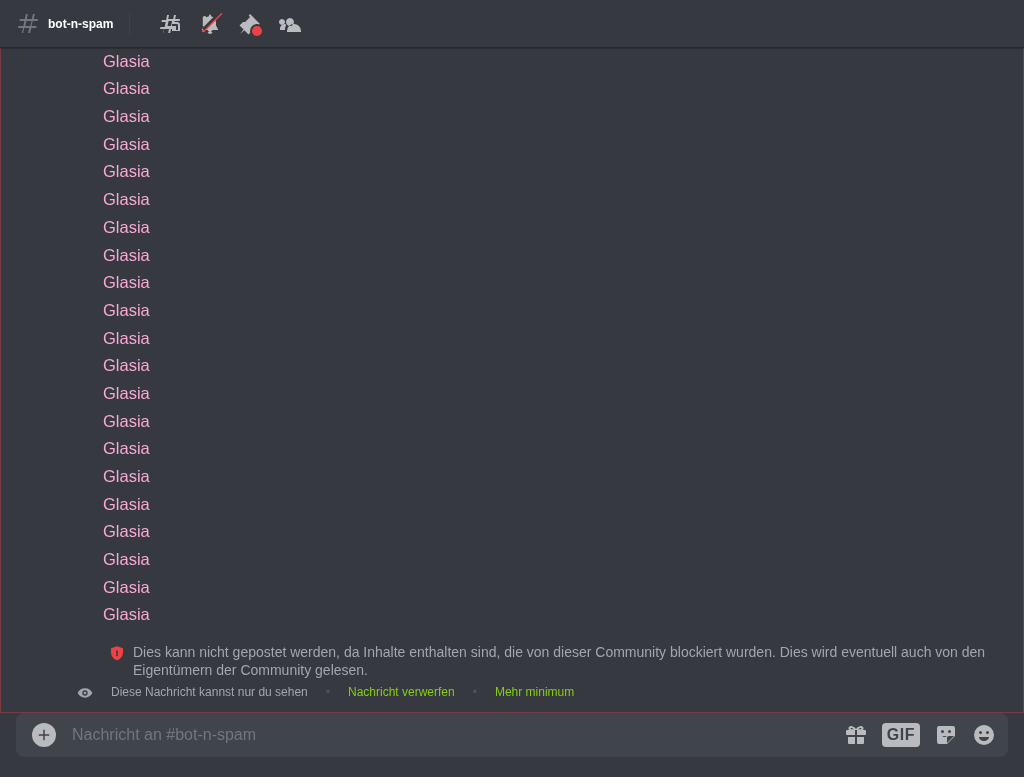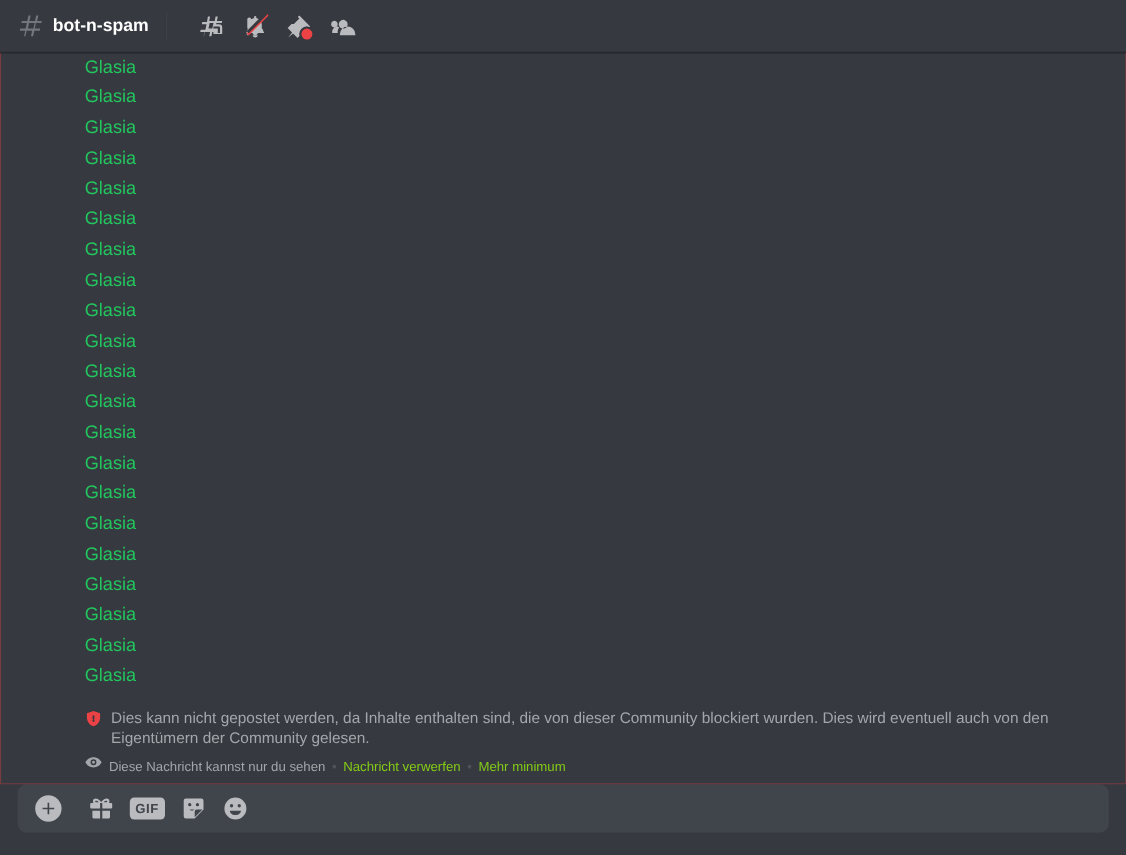--- a/index.html
+++ b/index.html
@@ -19,21 +19,21 @@
     border-bottom: 1px solid #26282c;
     box-shadow: 0 1px 0 rgba(4,4,5,0.2);
     display: flex;
     align-items: center;
     padding: 0 8px 0 16px;
     flex-shrink: 0;
     position: relative;
     z-index: 2;
   }
   .hash-icon { color: #72767d; margin-right: 8px; display:flex; }
-  .channel-name { font-weight: 700; color: #ffffff; font-size: 16px; margin-right: 16px; white-space: nowrap; }
+  .channel-name { font-weight: 700; color: #ffffff; font-size: 12px; margin-right: 16px; white-space: nowrap; }
   .divider-v { width: 1px; height: 24px; background: #4f545c57; margin-right: 16px; }
   .topic { color: #b9bbbe; font-size: 14px; font-weight: 500; white-space: nowrap; overflow: hidden; text-overflow: ellipsis; flex: 1; }
   .header-icons { display: flex; align-items: center; gap: 16px; margin-left: 12px; }
   .header-icons .hicon { color: #b9bbbe; cursor: pointer; display:flex; position: relative; }
   .notif-dot {
     position:absolute; right:-2px; bottom:-2px; width:10px; height:10px;
     background:#ed4245; border-radius:50%; border:2px solid #36393f; box-sizing:content-box;
   }
 
   
@@ -44,44 +44,46 @@
     display:flex;
     flex-direction:column;
     justify-content:flex-end;
     border: 1px solid rgba(237,66,69,0.35);
     border-top:none;
   }
   .messages {
     padding: 0 16px 8px 76px;
   }
   .msg-line {
-    color:#22c55e;
+    color:#f9a8d4;
     font-size:16.5px;
     line-height:1.375;
     padding: 2.5px 0;
     font-weight: 400;
+    margin-left: 26px;
   }
   .msg-line.cut { margin-top:-8px; }
 
   .block-notice {
     display:flex;
     align-items:flex-start;
     gap:8px;
     padding: 6px 16px 2px 76px;
     color:#a3a6aa;
     font-size:14px;
     line-height:1.3;
+    margin-left:32px;
   }
   .block-notice .shield { color:#ed4245; margin-top:2px; flex-shrink:0; }
   .block-notice .txt { flex:1; }
 
   .eph-notice {
     display:flex;
-    align-items:flex-end;
-    gap:6px;
+    align-items:flex-start;
+    gap:18px;
     padding: 4px 16px 8px 76px;
     color:#a3a6aa;
     font-size:12px;
   }
   .eph-notice .eye { color:#a3a6aa; flex-shrink:0; }
   .eph-notice .link { color:#84cc16; cursor:pointer; }
   .eph-notice .bullet { color:#4f545c; }
 
   
   .input-wrap {
@@ -106,21 +108,21 @@
   .msg-input {
     flex:1;
     background:transparent;border:none;outline:none;
     color:#dcddde;font-size:16px;
   }
   .msg-input::placeholder { color:#72767d; }
   .input-icons { display:flex; align-items:center; gap:14px; margin-left:8px; }
   .iicon { color:#b9bbbe; cursor:pointer; display:flex; }
   .gif-badge {
     background:#b9bbbe;color:#40444b;border-radius:4px;
-    font-size:12px;font-weight:800;padding:3px 5px;letter-spacing:0.5px;
+    font-size:16px;font-weight:800;padding:3px 5px;letter-spacing:0.5px;
     cursor:pointer;
   }
 </style>
 </head>
 <body>
 
 <div class="header">
   <span class="hash-icon">
     <svg width="24" height="24" viewBox="0 0 24 24">
         <path fill="currentColor" d="M5.887 21l1.068-5H2l.375-2H7.33l1.062-5H3.437l.375-2h4.955L9.887 2h2l-1.12 5h5L16.887 2h2l-1.12 5H22l-.375 2h-4.955l-1.062 5h4.955l-.375 2h-4.956L14.113 21h-2l1.119-5h-5L7.113 21h-2zm4.556-12l-1.062 5h5l1.062-5h-5z"></path>
@@ -208,20 +210,21 @@
   </div>
 </div>
 
 <div class="input-wrap">
   <div class="input-bar">
     <div class="plus-btn">
       <svg width="18" height="18" viewBox="0 0 24 24">
           <path fill="currentColor" d="M11 5h2v6h6v2h-6v6h-2v-6H5v-2h6z"></path>
         </svg>
     </div>
+    <input class="msg-input" type="text" placeholder="Nachricht an #bot-n-spam" style="">
     <div class="input-icons">
       <span class="iicon">
         <svg width="24" height="24" viewBox="0 0 24 24">
             <path fill="currentColor" d="M16.886 3A2.614 2.614 0 0119.5 5.614c0 .51-.15.985-.407 1.386H21a1 1 0 011 1v3a1 1 0 01-1 1h-8V7h-2v5H3a1 1 0 01-1-1V8a1 1 0 011-1h1.907A2.6 2.6 0 014.5 5.614 2.614 2.614 0 017.114 3c1.383 0 2.977 1.04 4.051 2.08L12 6l.835-.92C13.909 4.04 15.503 3 16.886 3zM7.114 5c-.339 0-.614.275-.614.614 0 .339.275.614.614.614h2.665C9.032 5.43 7.833 5 7.114 5zm9.772 0c-.719 0-1.918.43-2.665 1.228h2.665c.339 0 .614-.275.614-.614 0-.339-.275-.614-.614-.614zM11 14v7H5a1 1 0 01-1-1v-6h7zm9 0v6a1 1 0 01-1 1h-6v-7h7z"></path>
           </svg>
       </span>
       <span class="gif-badge">GIF</span>
       <span class="iicon">
         <svg width="24" height="24" viewBox="0 0 24 24">
             <path fill="currentColor" d="M19 3H5a2 2 0 00-2 2v14a2 2 0 002 2h8l8-8V5a2 2 0 00-2-2zM8.5 10A1.5 1.5 0 118.5 7a1.5 1.5 0 010 3zm7 0a1.5 1.5 0 110-3 1.5 1.5 0 010 3zM8 13h5a4 4 0 01-5 0zm5 7v-5a2 2 0 012-2h5l-7 7z"></path>

